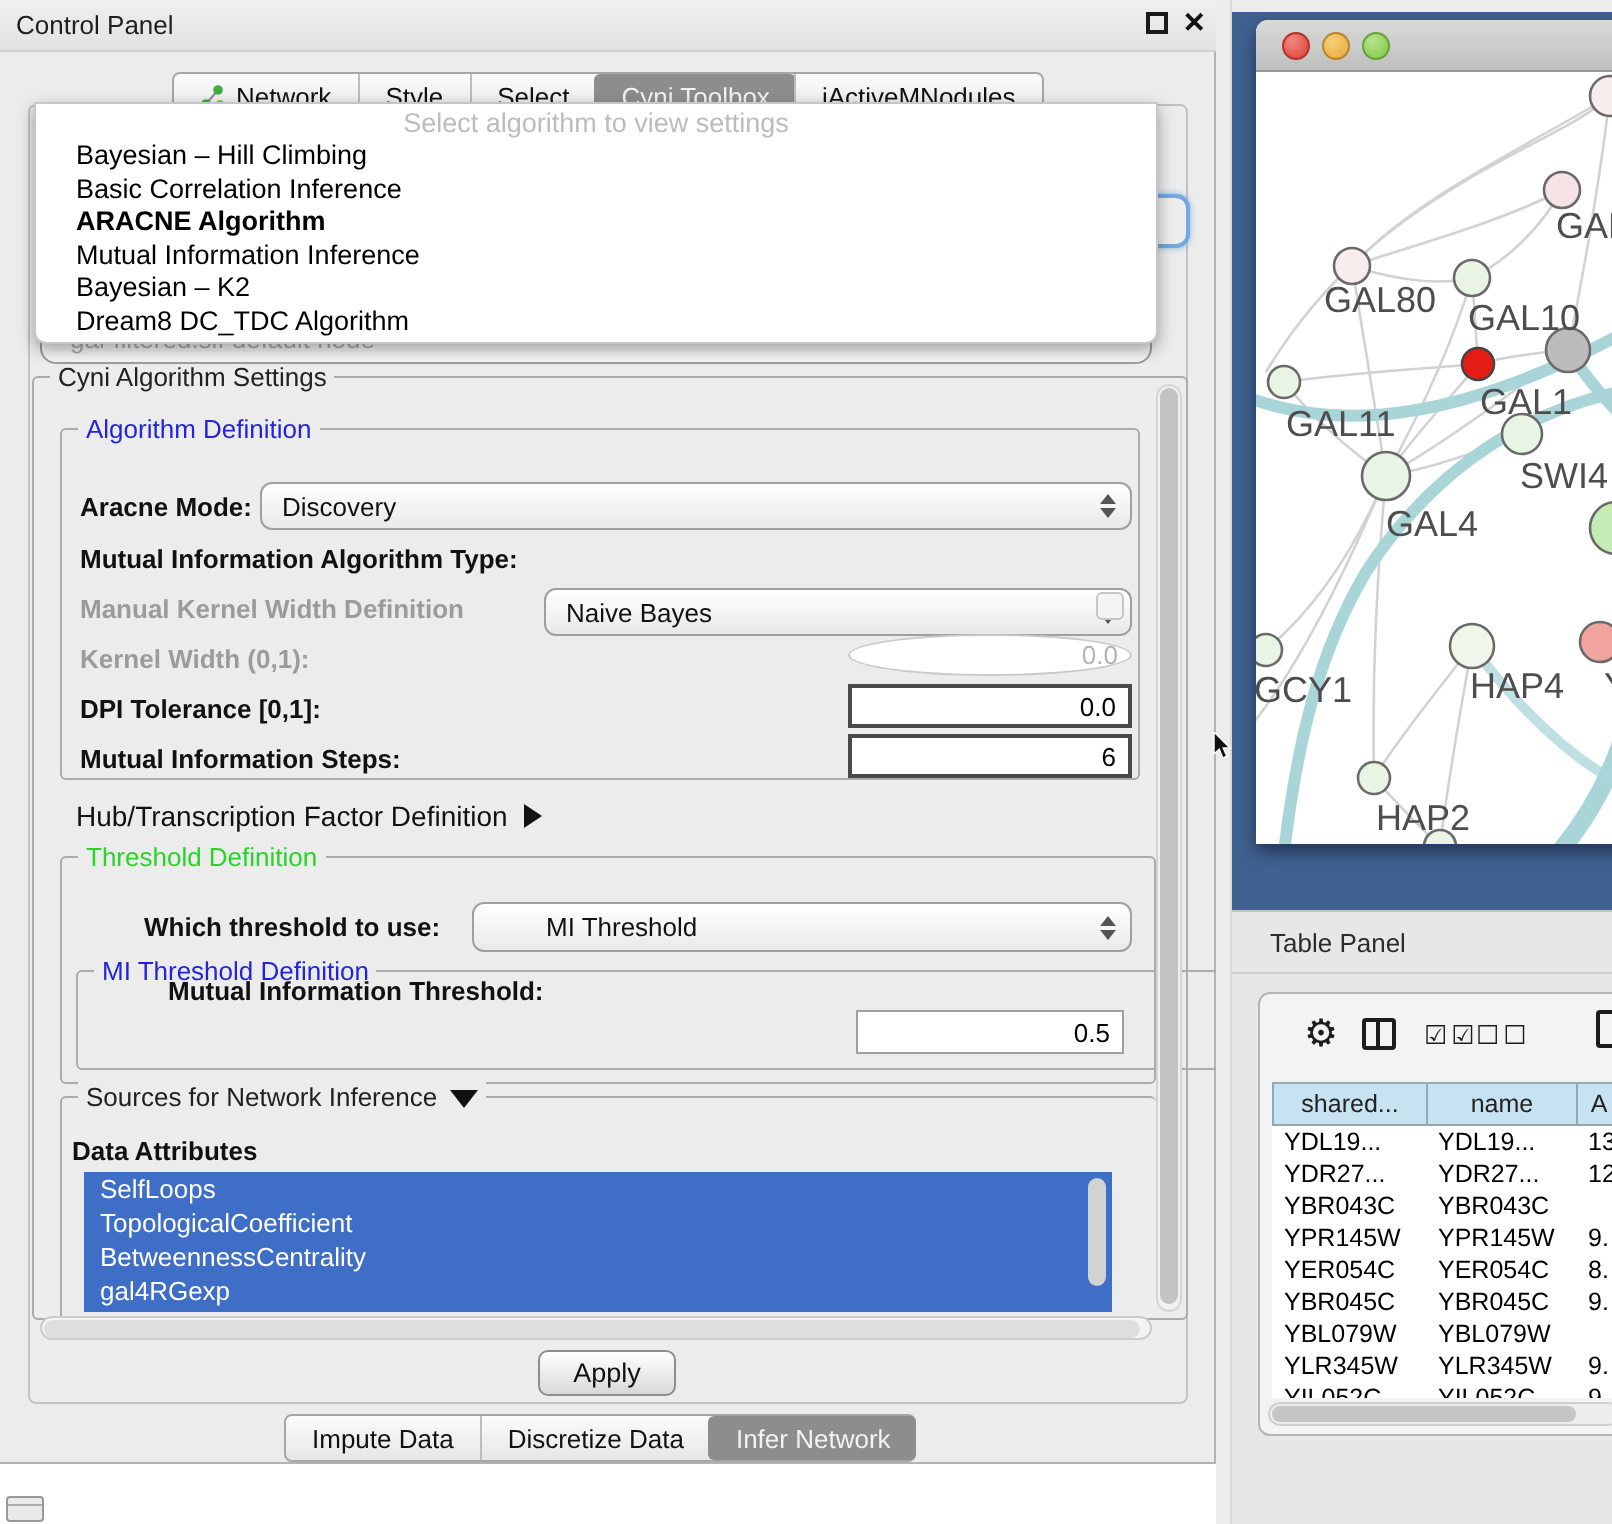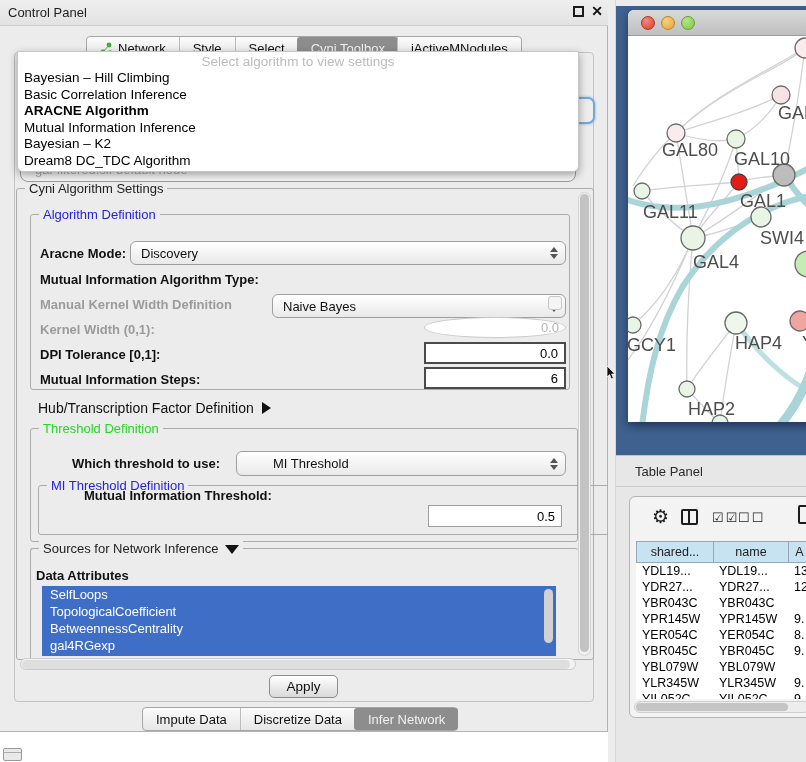--- a/index.html
+++ b/index.html
@@ -19,21 +19,21 @@
   .tab:first-child { border-left:none; }
   .tab.selected { background:#8d8d8d; color:#f2f2f2; border-radius:3px; margin:0 -1px; border-left-color:transparent; }
   .top-tabs { left:86px; top:36px; }
   .bottom-tabs { left:142px; top:707px; }
 
   .outer-frame { left:14px; top:52px; width:580px; height:650px; border:1px solid #c2c2c2; border-radius:4px; background:#ececec; }
 
   
   .popup { left:17px; top:51px; width:562px; height:121px; background:#ffffff; border:1px solid #c6c6c6; border-radius:0 0 6px 6px; box-shadow:0 3px 8px rgba(0,0,0,0.35); z-index:6; }
   .popup-placeholder { height:18px; text-align:center; color:#bcbcbc; font-size:13.5px; padding-top:2px; }
-  .popup-item { font-size:13.5px; color:#000; line-height:16.5px; padding-left:6px; white-space:nowrap; }
+  .popup-item { font-size:13.5px; color:#000; line-height:16.5px; padding-left:20px; white-space:nowrap; }
   .popup-item.bold { font-weight:bold; }
 
   .bg-combo-fragment { left:577px; top:97px; width:18px; height:27px; border:2px solid #74a7dd; box-shadow:0 0 3px #86b4e4; border-radius:0 7px 7px 0; background:#ededed; z-index:5; }
   .bg-combo { left:20px; top:152px; width:556px; height:30px; border:1px solid #9d9d9d; border-radius:8px; background:#f6f6f6; z-index:1; }
   .bg-combo span { position:absolute; left:14px; top:9px; font-size:13px; color:#aeaeae; }
 
   
   .group { border:1px solid #ababab; border-radius:3px; }
   .legend { position:absolute; top:-8px; left:8px; background:#ececec; padding:0 4px; font-size:13px; white-space:nowrap; }
   .legend.blue { color:#2323dd; }

